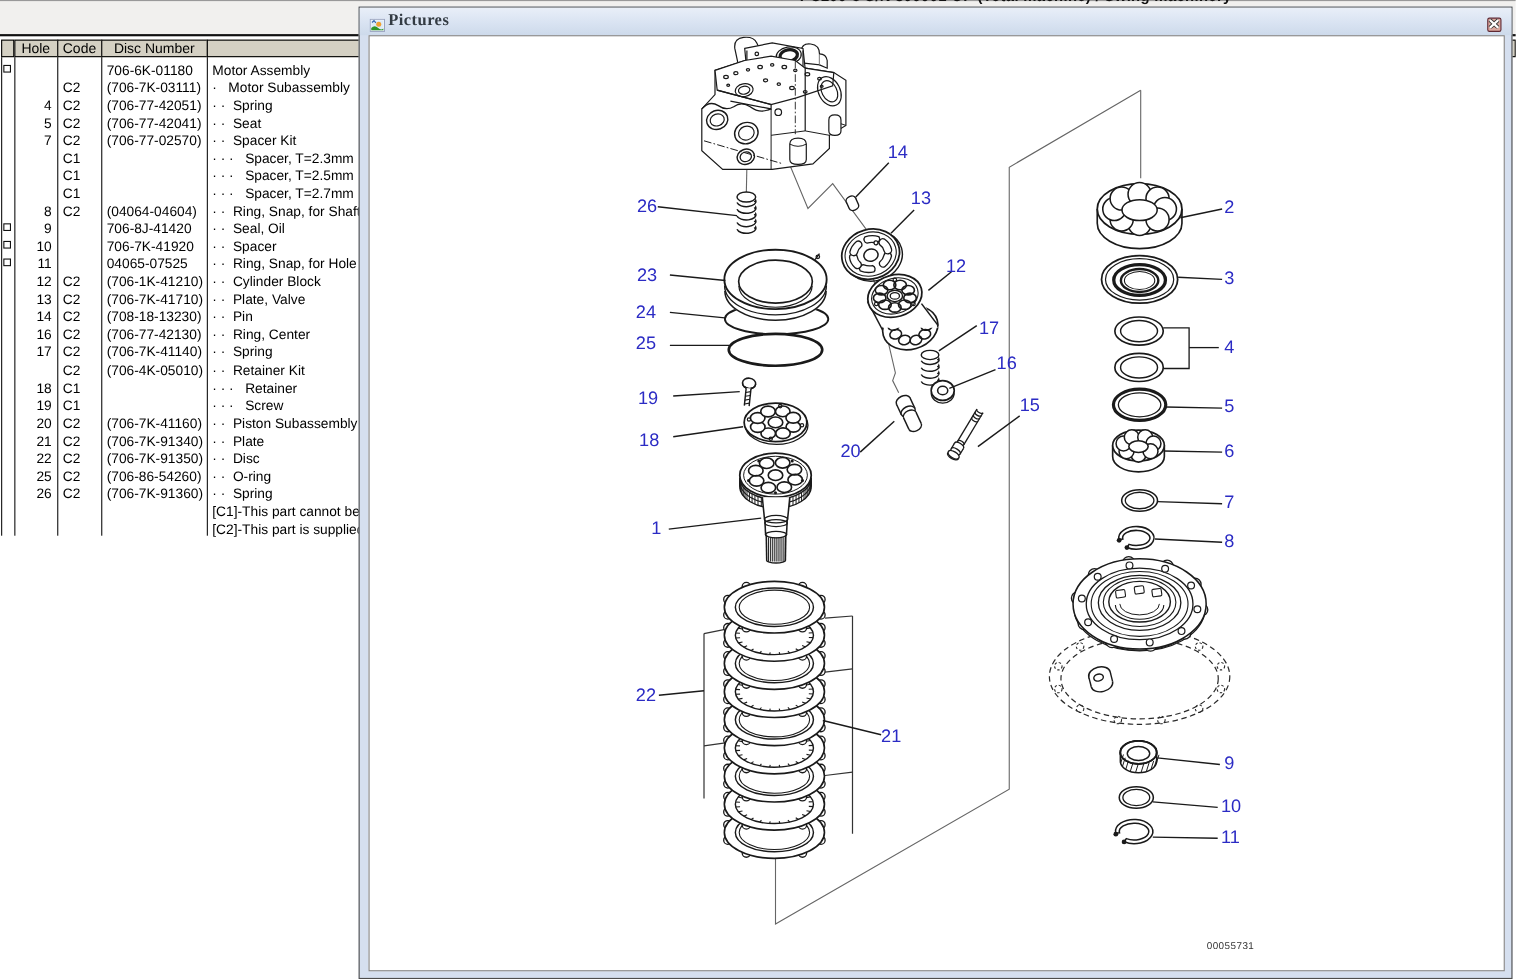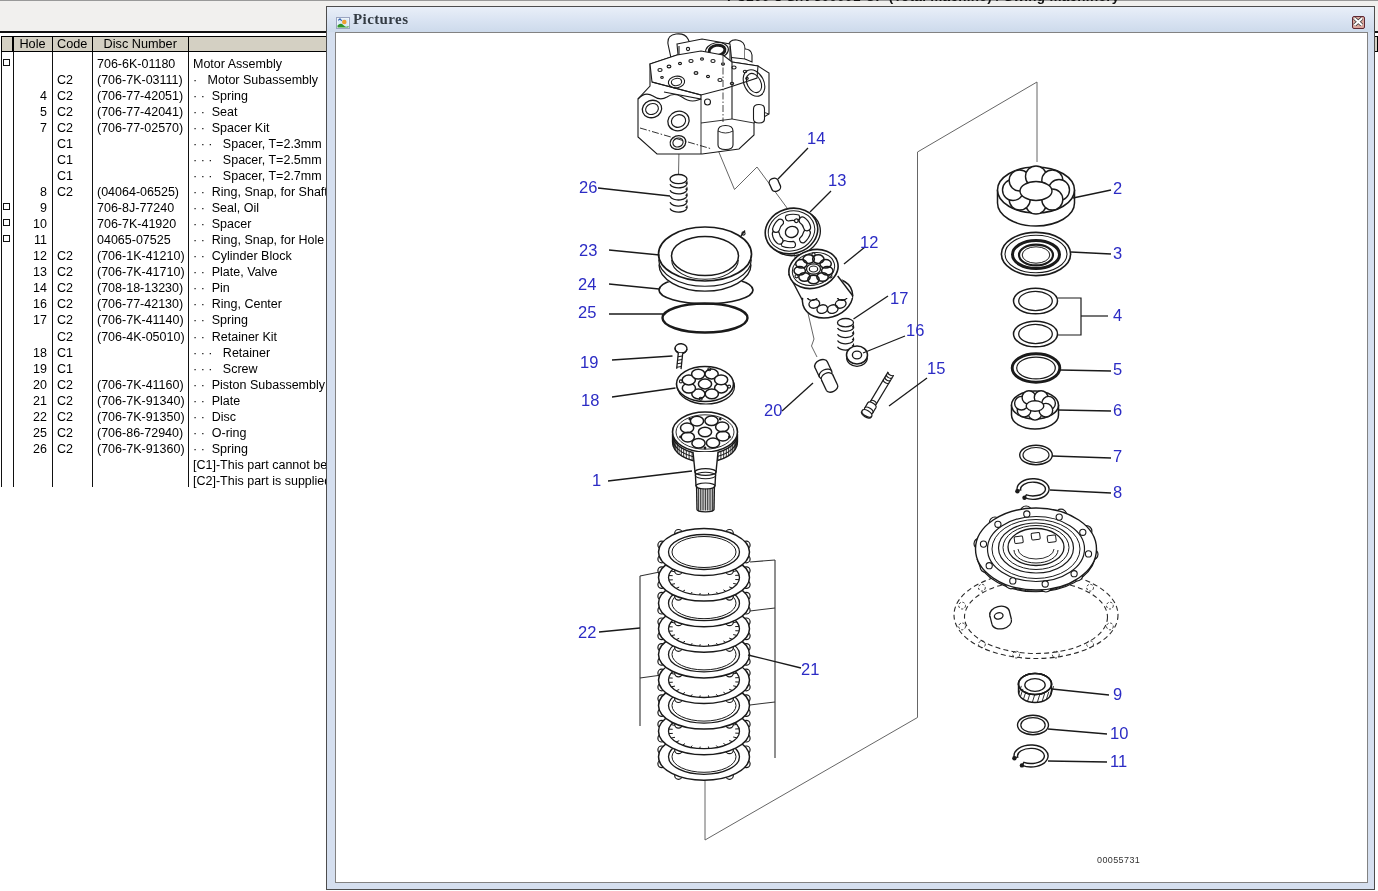--- a/index.html
+++ b/index.html
@@ -50,25 +50,25 @@
 <div class="tc" style="left:97px;top:119.8px">(706-77-02570)</div>
 <div class="tc" style="left:193px;top:119.8px;white-space:pre">·&nbsp;·&nbsp;&nbsp;Spacer Kit</div>
 <div class="tc" style="left:57px;top:135.8px">C1</div>
 <div class="tc" style="left:193px;top:135.8px;white-space:pre">·&nbsp;·&nbsp;·&nbsp;&nbsp;&nbsp;Spacer, T=2.3mm</div>
 <div class="tc" style="left:57px;top:151.9px">C1</div>
 <div class="tc" style="left:193px;top:151.9px;white-space:pre">·&nbsp;·&nbsp;·&nbsp;&nbsp;&nbsp;Spacer, T=2.5mm</div>
 <div class="tc" style="left:57px;top:168.0px">C1</div>
 <div class="tc" style="left:193px;top:168.0px;white-space:pre">·&nbsp;·&nbsp;·&nbsp;&nbsp;&nbsp;Spacer, T=2.7mm</div>
 <div class="tc" style="left:13px;top:184.0px;width:34px;text-align:right">8</div>
 <div class="tc" style="left:57px;top:184.0px">C2</div>
-<div class="tc" style="left:97px;top:184.0px">(04064-06525)</div>
+<div class="tc" style="left:97px;top:184.0px">(04064-04604)</div>
 <div class="tc" style="left:193px;top:184.0px;white-space:pre">·&nbsp;·&nbsp;&nbsp;Ring, Snap, for Shaft</div>
 <div style="position:absolute;left:2.5px;top:203.2px;width:7px;height:7px;border:1px solid #111;background:#fff"></div>
 <div class="tc" style="left:13px;top:200.1px;width:34px;text-align:right">9</div>
-<div class="tc" style="left:97px;top:200.1px">706-8J-77240</div>
+<div class="tc" style="left:97px;top:200.1px">706-8J-41420</div>
 <div class="tc" style="left:193px;top:200.1px;white-space:pre">·&nbsp;·&nbsp;&nbsp;Seal, Oil</div>
 <div style="position:absolute;left:2.5px;top:219.3px;width:7px;height:7px;border:1px solid #111;background:#fff"></div>
 <div class="tc" style="left:13px;top:216.1px;width:34px;text-align:right">10</div>
 <div class="tc" style="left:97px;top:216.1px">706-7K-41920</div>
 <div class="tc" style="left:193px;top:216.1px;white-space:pre">·&nbsp;·&nbsp;&nbsp;Spacer</div>
 <div style="position:absolute;left:2.5px;top:235.3px;width:7px;height:7px;border:1px solid #111;background:#fff"></div>
 <div class="tc" style="left:13px;top:232.2px;width:34px;text-align:right">11</div>
 <div class="tc" style="left:97px;top:232.2px">04065-07525</div>
 <div class="tc" style="left:193px;top:232.2px;white-space:pre">·&nbsp;·&nbsp;&nbsp;Ring, Snap, for Hole S</div>
 <div class="tc" style="left:13px;top:248.2px;width:34px;text-align:right">12</div>
@@ -107,21 +107,21 @@
 <div class="tc" style="left:13px;top:392.7px;width:34px;text-align:right">21</div>
 <div class="tc" style="left:57px;top:392.7px">C2</div>
 <div class="tc" style="left:97px;top:392.7px">(706-7K-91340)</div>
 <div class="tc" style="left:193px;top:392.7px;white-space:pre">·&nbsp;·&nbsp;&nbsp;Plate</div>
 <div class="tc" style="left:13px;top:408.7px;width:34px;text-align:right">22</div>
 <div class="tc" style="left:57px;top:408.7px">C2</div>
 <div class="tc" style="left:97px;top:408.7px">(706-7K-91350)</div>
 <div class="tc" style="left:193px;top:408.7px;white-space:pre">·&nbsp;·&nbsp;&nbsp;Disc</div>
 <div class="tc" style="left:13px;top:424.8px;width:34px;text-align:right">25</div>
 <div class="tc" style="left:57px;top:424.8px">C2</div>
-<div class="tc" style="left:97px;top:424.8px">(706-86-72940)</div>
+<div class="tc" style="left:97px;top:424.8px">(706-86-54260)</div>
 <div class="tc" style="left:193px;top:424.8px;white-space:pre">·&nbsp;·&nbsp;&nbsp;O-ring</div>
 <div class="tc" style="left:13px;top:440.8px;width:34px;text-align:right">26</div>
 <div class="tc" style="left:57px;top:440.8px">C2</div>
 <div class="tc" style="left:97px;top:440.8px">(706-7K-91360)</div>
 <div class="tc" style="left:193px;top:440.8px;white-space:pre">·&nbsp;·&nbsp;&nbsp;Spring</div>
 <div class="tc" style="left:193px;top:456.9px;white-space:pre">[C1]-This part cannot be supplied</div>
 <div class="tc" style="left:193px;top:472.9px;white-space:pre">[C2]-This part is supplied with another</div>
 
 <div style="position:absolute;left:326px;top:6px;width:1049px;height:884px;background:#d5dfef;border:1.6px solid #4d4d4d">
   <div style="position:absolute;left:0;top:0;width:100%;height:24.5px;background:linear-gradient(180deg,#e9eff8 0%,#d9e3f2 55%,#cddaeb 100%)"></div>

